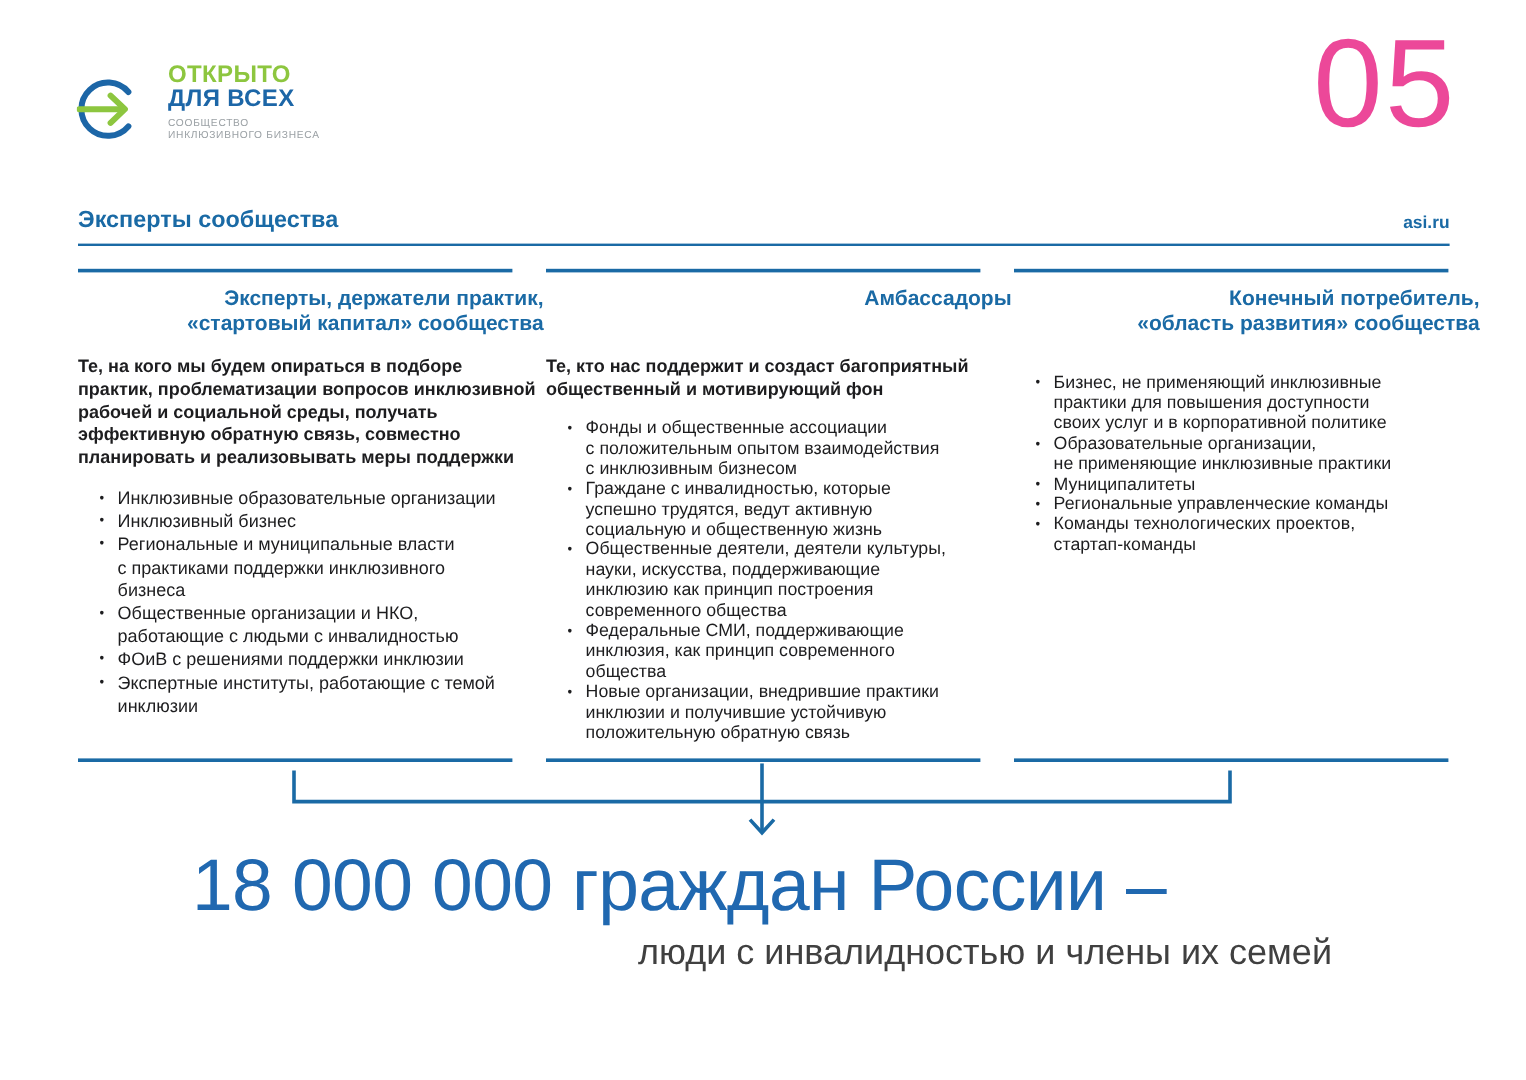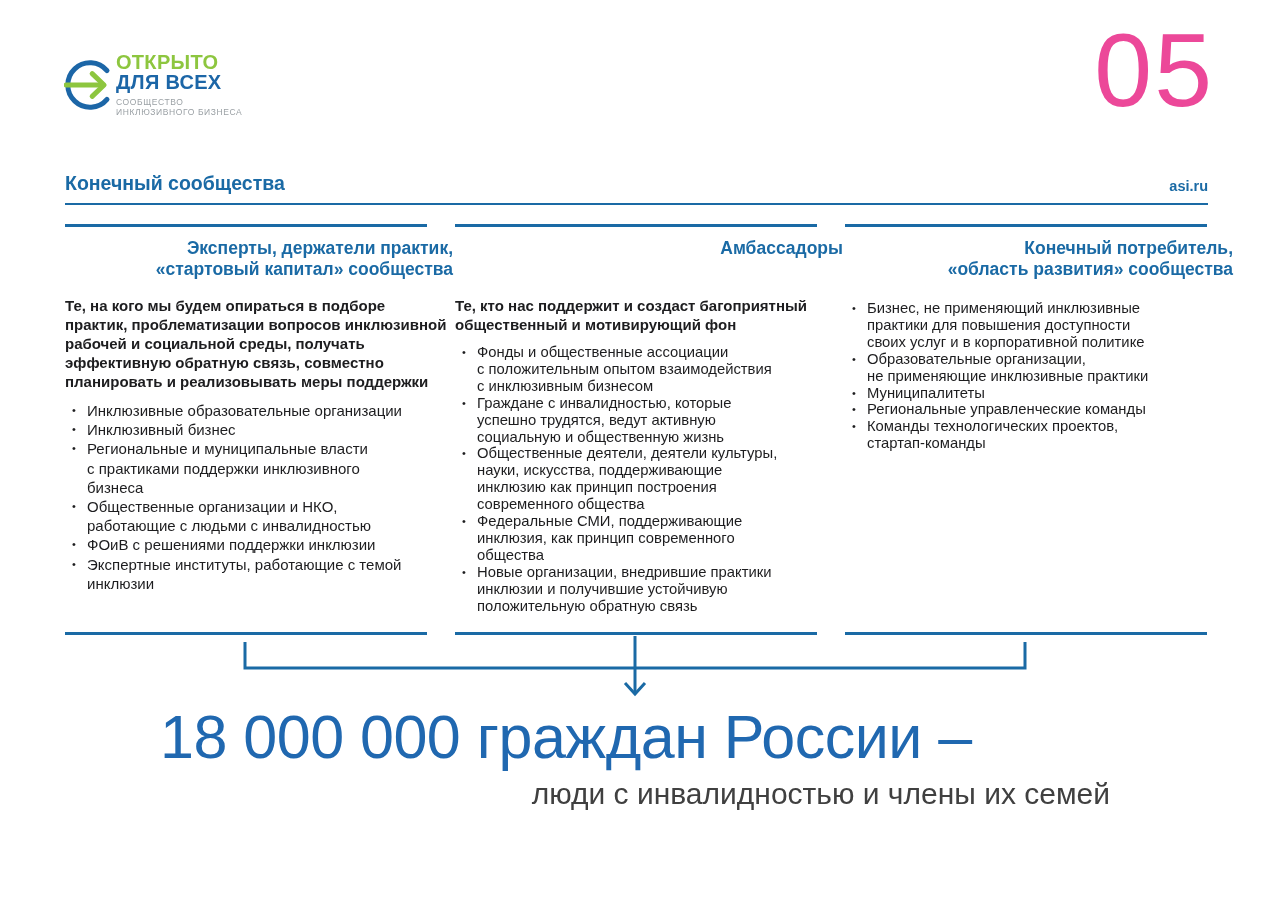--- a/index.html
+++ b/index.html
@@ -4,21 +4,21 @@
 <style>
   html,body{margin:0;padding:0;}
   body{
     width:1272px;height:900px;background:#ffffff;position:relative;overflow:hidden;
     font-family:"Liberation Sans","DejaVu Sans",sans-serif;color:#1d1d1f;
     -webkit-font-smoothing:antialiased;
   }
   .abs{position:absolute;}
 
   
-  .logo{left:64px;top:52px;display:flex;align-items:center;gap:0;}
+  .logo{left:64px;top:52px;display:flex;align-items:flex-end;gap:24px;}
   .logo-mark{width:52px;height:52px;flex:0 0 auto;}
   .logo-text .l1{font-weight:bold;font-size:20px;line-height:20px;color:#8dc63f;letter-spacing:.3px;}
   .logo-text .l2{font-weight:bold;font-size:20px;line-height:20px;color:#1c66a7;letter-spacing:.3px;}
   .logo-sub{margin-top:5px;font-size:8.5px;line-height:10px;color:#9ba1a5;letter-spacing:.6px;white-space:pre-line;}
 
   
   .page-number{right:58px;top:18px;font-size:104px;line-height:1;color:#ec4899;font-weight:400;letter-spacing:2px;}
 
   
   .slide-title{left:65px;top:172px;font-size:19.5px;font-weight:bold;color:#1a6aa5;}
@@ -27,21 +27,21 @@
 
   
   .col-rule{height:3px;background:#1a6aa5;top:224px;width:362px;}
   .col-rule.bottom{top:632px;}
   .r1{left:65px;} .r2{left:455px;} .r3{left:845px;}
 
   .column{top:238px;width:388px;}
   .c1{left:65px;} .c2{left:455px;} .c3{left:845px;}
   .col-title{height:58px;font-size:17.5px;line-height:20.5px;font-weight:bold;color:#1a6aa5;white-space:pre-line;text-align:right;}
   .col-intro{font-size:15px;line-height:19px;font-weight:bold;color:#1d1d1f;white-space:pre-line;margin:0 0 10px 0;}
-  ul.bullets{margin:4px;padding:0;list-style:none;font-size:15px;line-height:19.2px;}
+  ul.bullets{margin:15px;padding:0;list-style:none;font-size:15px;line-height:19.2px;}
   .c2 ul.bullets,.c3 ul.bullets{line-height:16.9px;font-size:14.8px;}
   ul.bullets li{position:relative;padding-left:18px;white-space:pre-line;}
   ul.bullets li::before{content:"•";position:absolute;left:3px;top:0;font-size:11px;color:#1d1d1f;}
 
   
   .bracket{left:230px;top:636px;}
 
   
   .headline{left:160px;top:702px;font-size:61px;line-height:1.15;color:#2068b0;font-weight:400;letter-spacing:-0.5px;}
   .subline{right:162px;top:776px;font-size:30px;line-height:1.2;color:#404040;font-weight:400;}
@@ -58,21 +58,21 @@
   <div class="logo-text">
     <div class="l1">ОТКРЫТО</div>
     <div class="l2">ДЛЯ ВСЕХ</div>
     <div class="logo-sub">СООБЩЕСТВО
 ИНКЛЮЗИВНОГО БИЗНЕСА</div>
   </div>
 </div>
 
 <div class="abs page-number">05</div>
 
-<div class="abs slide-title">Конечный сообщества</div>
+<div class="abs slide-title">Эксперты сообщества</div>
 <a href="#" class="abs asi">asi.ru</a>
 <div class="abs rule-full"></div>
 
 <div class="abs col-rule r1"></div>
 <div class="abs col-rule r2"></div>
 <div class="abs col-rule r3"></div>
 
 <div class="abs column c1">
   <div class="col-title">Эксперты, держатели практик,
 «стартовый капитал» сообщества</div>

